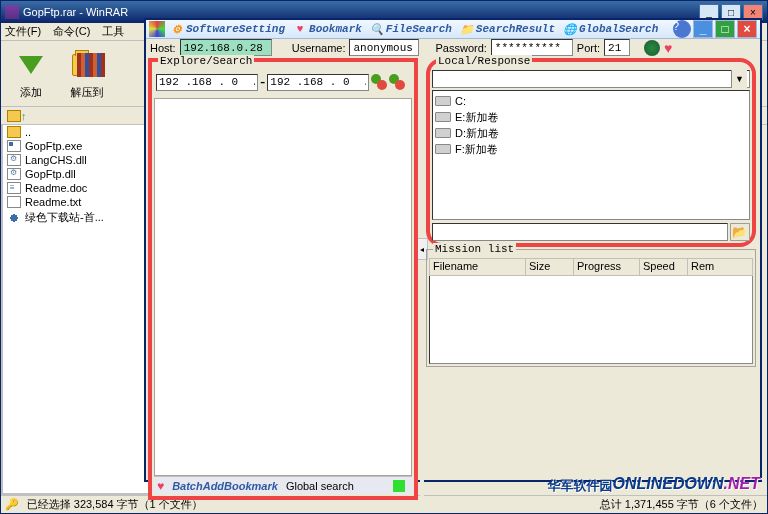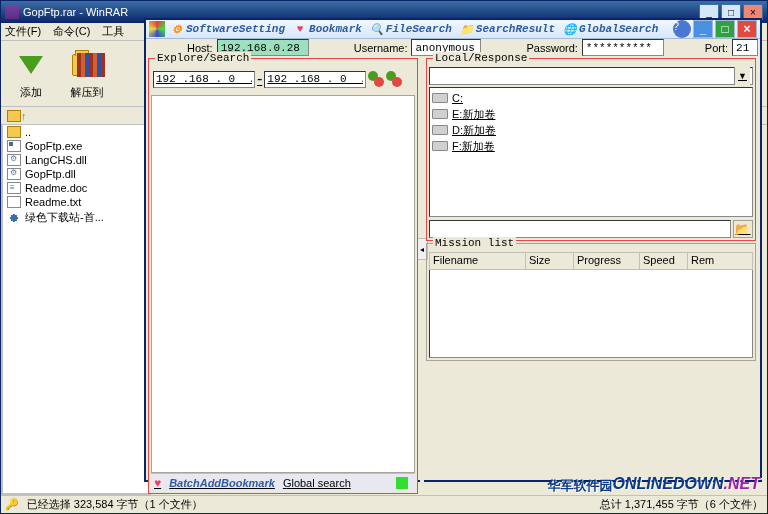--- a/index.html
+++ b/index.html
@@ -47,34 +47,34 @@
 .tbtn span { font-family: "Courier New", monospace; font-weight:bold; font-style:italic; color:#2e5aa0; }
 .ic { width:14px; height:14px; display:flex; align-items:center; justify-content:center; }
 .ic.gear { color:#ff9000; } .ic.heart { color:#f04060; } .ic.mag { color:#60a0d0; } .ic.cloud { color:#20a050; } .ic.fold { color:#f0a030;}
 .sq-btn { width:20px; height:18px; display:flex; align-items:center; justify-content:center; font-weight:bold; font-size:12px; border:1px solid #a4b8d8; }
 .sq-blue { background:#4a90e0; color:#fff;}
 .sq-green { background:#30a040; color:#fff;}
 .sq-red { background:#e04a40; color:#fff;}
 .sq-help { background:#4a78d0; color:#fff; border-radius:50%; width:18px; height:18px; font-size:11px; }
 
 .conn-row { height:24px; background:#ece9d8; display:flex; align-items:center; font-size:11px; font-family:"Courier New",monospace; padding:0 4px; gap:4px; }
-.conn-row label { color:#000;margin-left:37px; }
+.conn-row label { color:#000; }
 .txt-in { height:17px; background:#fff; border:1px inset #888; padding:0 3px; font-size:11px; font-family:"Courier New",monospace; }
 .txt-in.host { background:#9de0c0; width:92px;}
 .txt-in.user { width:70px;}
 .txt-in.pass { width:82px;}
 .txt-in.port { width:26px;}
 .globe-small{width:16px;height:16px;background:radial-gradient(circle,#2a8a40,#1a5a30);border-radius:50%;}
 .heart-small{width:14px;height:14px; color:#f04060; font-size:14px; line-height:14px;}
 
 .mid-inner { flex:1; display:flex; padding:2px 4px 2px 2px; gap:2px; }
 .left-col { width:270px; display:flex; flex-direction:column; }
 .right-col { flex:1; display:flex; flex-direction:column; gap:2px;}
 
-.group { border:1px solid #ef4444; padding:2px; position:relative; background:#ece9d8;text-decoration:underline; }
+.group { border:4px solid #ef4444; padding:2px; position:relative; background:#ece9d8; }
 .group-lbl { position:absolute; top:-7px; left:6px; background:#ece9d8; font-size:11px; padding:0 2px; font-family:"Courier New",monospace; }
 .explore-body { background:#fff; border:1px solid #a8a49a; height:378px; margin-top:6px; }
 .explore-top { display:flex; align-items:center; height:20px; background:#fff; padding:0 2px; gap:2px;}
 .ip-in { width:102px; height:17px; border:1px inset #888; font-size:11px; font-family:"Courier New",monospace; padding:0 2px;}
 .globe-sm { width:10px; height:10px; border-radius:50%; }
 .globe-sm.a { background:#4a9e1f;} .globe-sm.b { background:#e04a40;}
 .globe-wrap{width:16px;height:16px; position:relative;}
 .globe-wrap .a{position:absolute;top:0;left:0;}
 .globe-wrap .b{position:absolute;bottom:0;right:0;}
 
@@ -260,21 +260,21 @@
           <span class="batch-lbl">BatchAddBookmark</span>
           <span>Global search</span>
           <div class="sq-g"></div>
         </div>
       </div>
     </div>
     <div class="split">
         <div class="split-grip">◂</div>
       </div>
     <div class="right-col">
-      <div class="group" style="padding-top:8px;">
+      <div class="group" style="padding-top:8px;border-radius:16px;">
         <div class="group-lbl">Local/Response</div>
         <div class="resp-box" style="margin-bottom:2px;">
           <div class="resp-combo">
               <div style="flex:1"></div>
               <div class="dd">▼</div>
             </div>
         </div>
         <div class="drive-list" id="drives">
             <div class="drive-row">
               <span class="drv-ic"></span>

